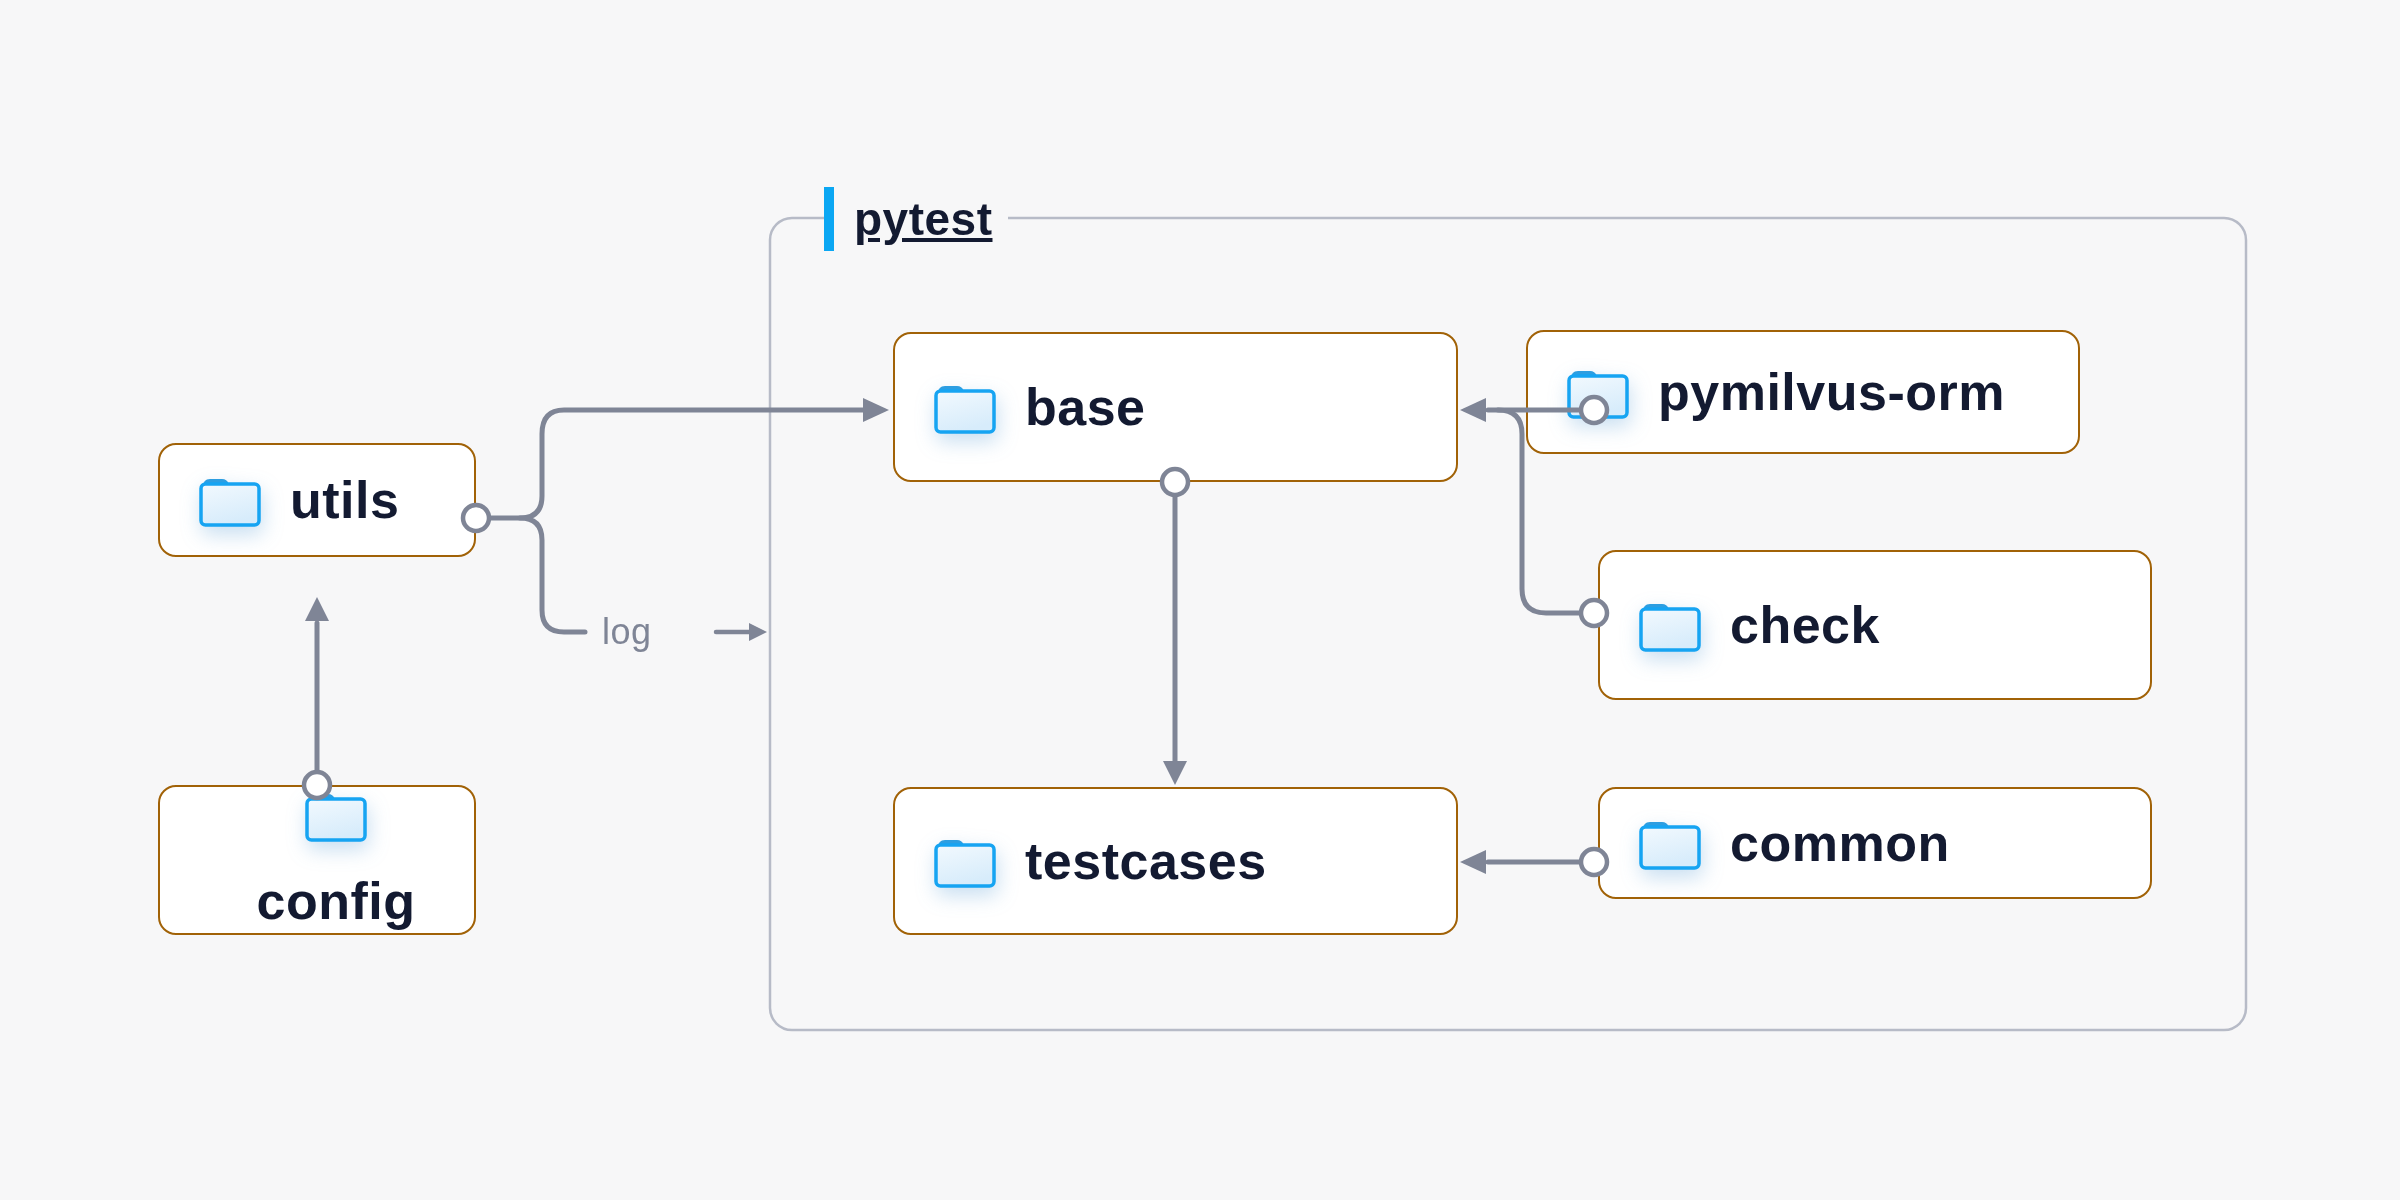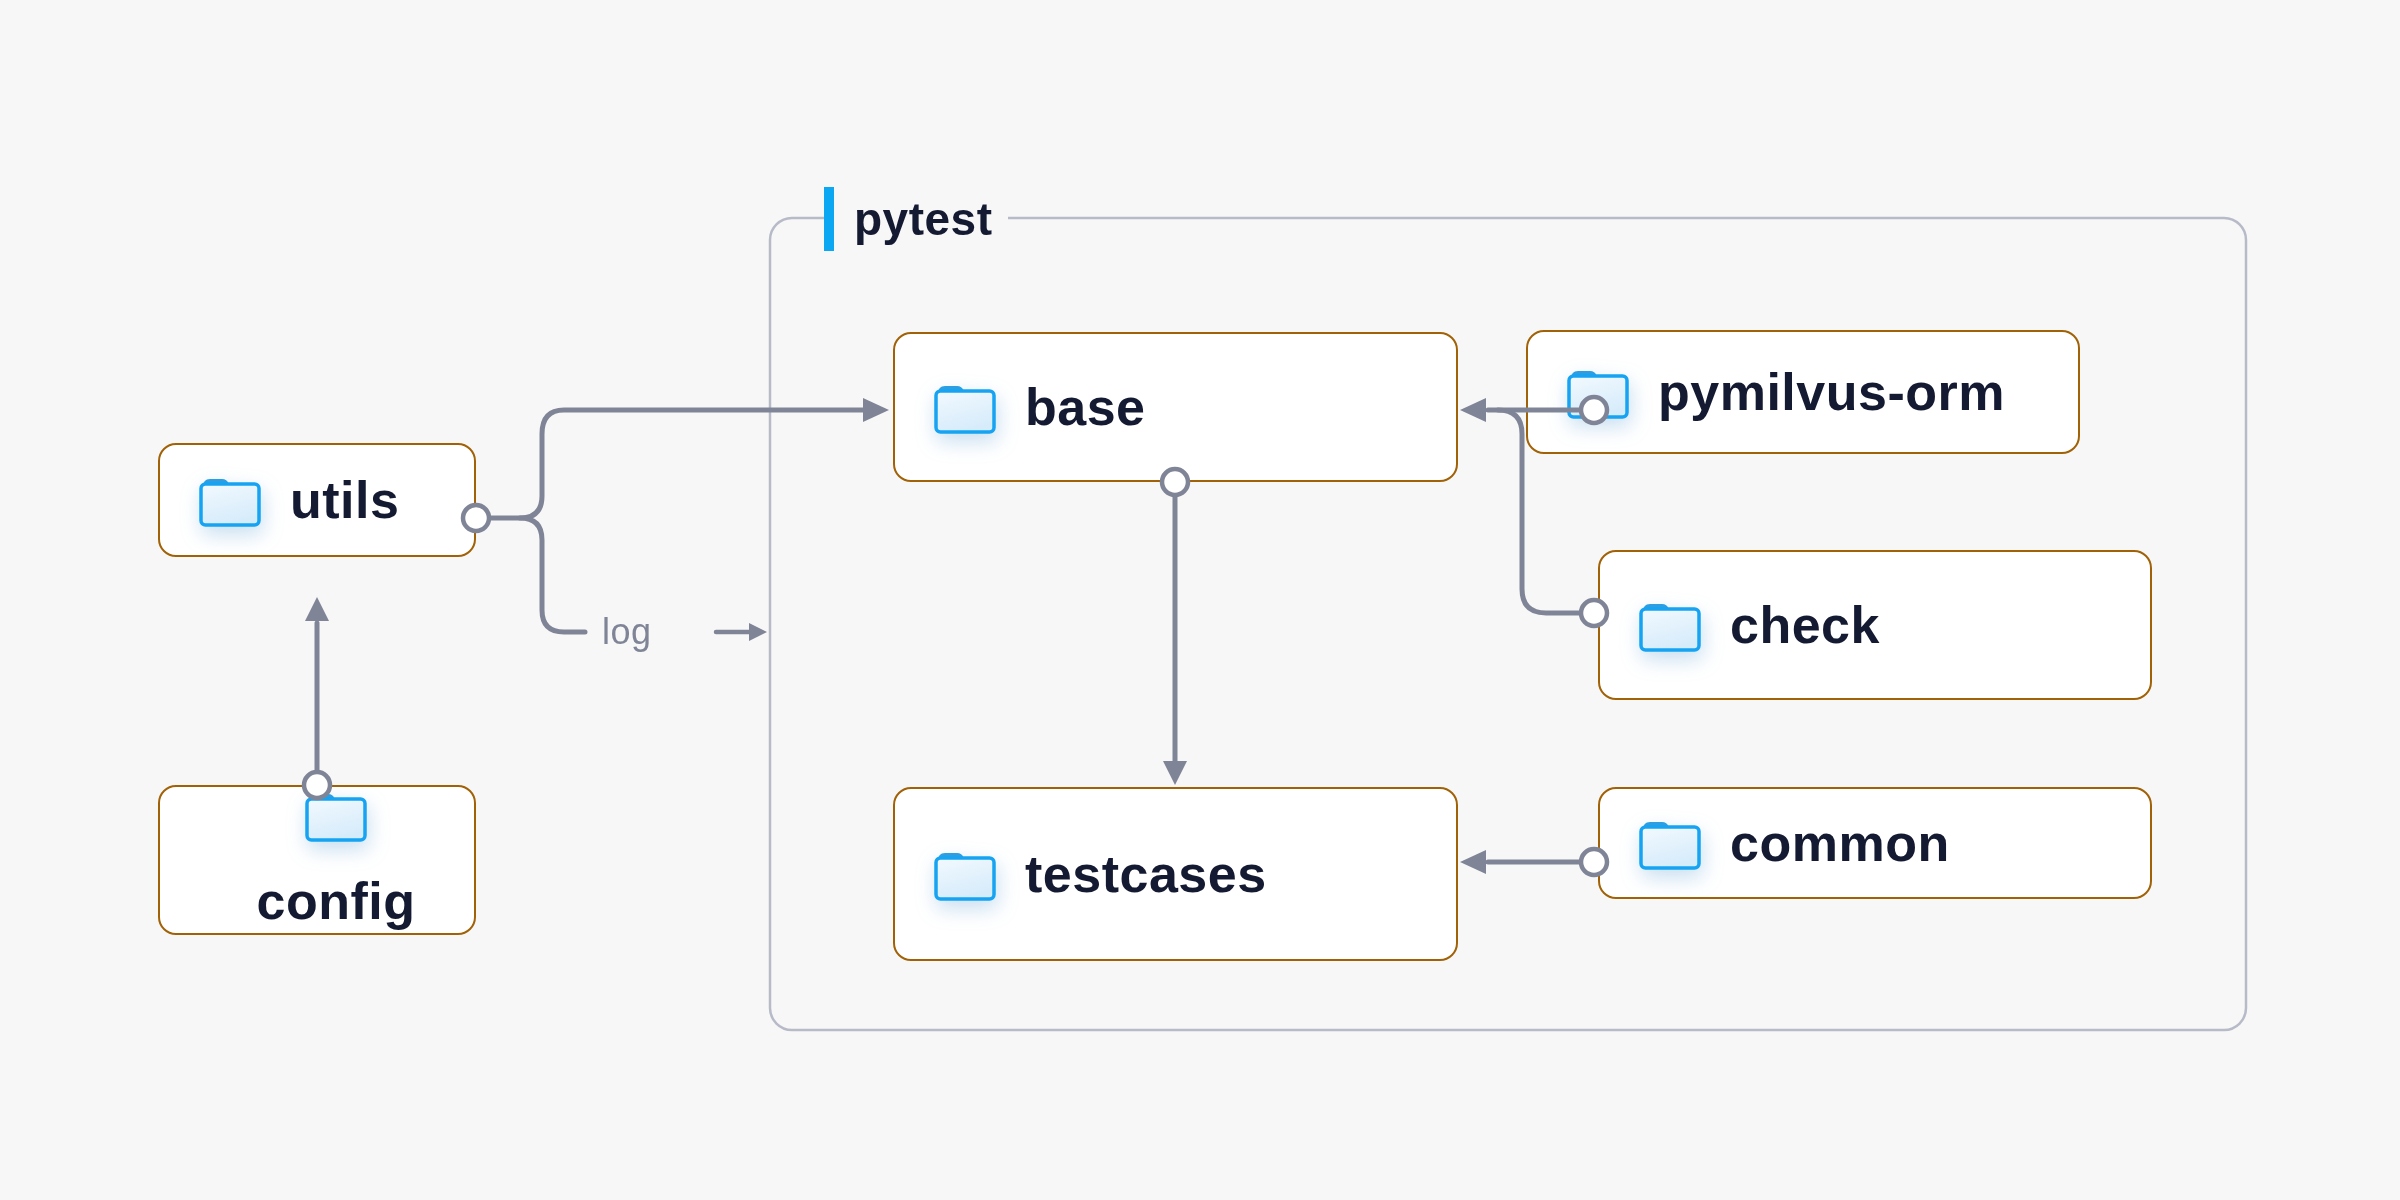--- a/index.html
+++ b/index.html
@@ -49,21 +49,21 @@
   }
   .node svg.folder {
     width: 64px;
     height: 56px;
     flex: 0 0 auto;
     filter: drop-shadow(2px 8px 10px rgba(61,139,205,0.28));
   }
   .node-utils        { left: 158px;  top: 443px; width: 318px; height: 114px; }
   .node-config       { left: 158px;  top: 785px; width: 318px; height: 150px; flex-direction: column; }
   .node-base         { left: 893px;  top: 332px; width: 565px; height: 150px; }
-  .node-testcases    { left: 893px;  top: 787px; width: 565px; height: 174px; }
+  .node-testcases    { left: 893px;  top: 787px; width: 565px; height: 148px; }
   .node-pymilvus-orm { left: 1526px; top: 330px; width: 554px; height: 124px; }
   .node-check        { left: 1598px; top: 550px; width: 554px; height: 150px; }
   .node-common       { left: 1598px; top: 787px; width: 554px; height: 112px; }
 
   
   .group-label {
     position: absolute;
     left: 824px;
     top: 187px;
     height: 64px;
@@ -79,20 +79,21 @@
     height: 64px;
     background: #0ba7f3;
     flex: 0 0 auto;
   }
   .group-label .group-title {
     font-size: 46px;
     font-weight: 700;
     color: #131a31;
     letter-spacing: 0.5px;
     line-height: 1;
+    text-decoration: underline;
   }
 
   
   .edge-label-log {
     position: absolute;
     left: 602px;
     top: 599px;
     height: 66px;
     line-height: 66px;
     font-size: 36px;

